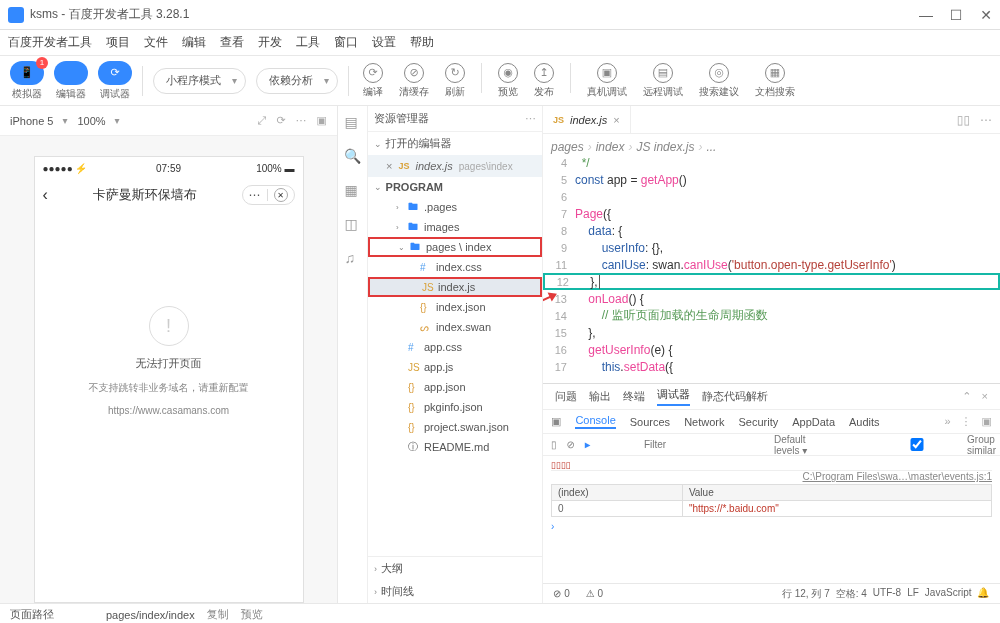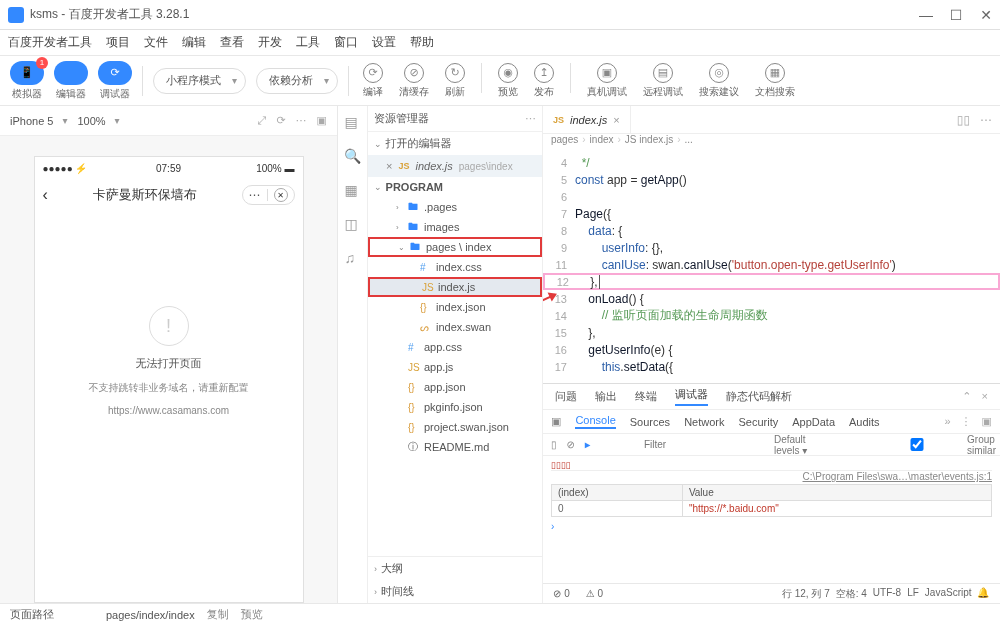--- a/index.html
+++ b/index.html
@@ -58,33 +58,33 @@
 .js-ic { color: #d9a23a; }
 .css-ic { color: #529fef; }
 .json-ic { color: #d99b3a; }
 .hl-red { border: 2px solid #e13a3a; }
 .sel-bg { background: #e4e9ef; }
 .exp-foot { margin-top: auto; border-top: 1px solid #eee; }
 .editor { flex: 1; display: flex; flex-direction: column; min-width: 0; }
 .tab-bar { height: 28px; display: flex; align-items: center; border-bottom: 1px solid #eee; }
 .ed-tab { height: 100%; padding: 0 10px; display: flex; align-items: center; gap: 6px; font-size: 11px; border-right: 1px solid #eee; font-style: italic; }
 .ed-tab .x { color: #999; font-style: normal; }
-.crumbs { height: 20px; display: flex; align-items: flex-start; padding: 0 8px; font-size: 10px; color: #888; gap: 4px; }
+.crumbs { height: 20px; display: flex; align-items: flex-end; padding: 0 8px; font-size: 12px; color: #888; gap: 4px; font-style: italic; }
 .code-area { flex: 1; position: relative; font-family: Consolas, monospace; font-size: 12px; overflow: hidden; }
 .code-line { display: flex; height: 17px; align-items: center; }
 .gutter { width: 32px; text-align: right; padding-right: 8px; color: #aaa; font-size: 11px; }
 .code-txt { white-space: pre; }
 .c-kw { color: #2d5fa8; }
-.c-fn { color: #0f172a; }
+.c-fn { color: #ec4899; }
 .c-str { color: #b5423a; }
 .c-prop { color: #2d5fa8; }
 .c-cmt { color: #559955; }
-.line-box { border: 2px solid #f9a8d4; }
+.line-box { border: 2px solid #14b8a6; }
 .console-pane { height: 200px; border-top: 1px solid #ddd; display: flex; flex-direction: column; }
-.con-tabs { height: 26px; display: flex; align-items: center; padding: 0 12px; gap: 18px; font-size: 11px; color: #555; border-bottom: 1px solid #eee; }
+.con-tabs { height: 26px; display: flex; align-items: center; padding: 0 12px; gap: 12px; font-size: 11px; color: #555; border-bottom: 1px solid #eee; }
 .con-tabs .active { color: #333; font-weight: 500; }
 .con-tabs .act-u { border-bottom: 2px solid #3389ff; padding-bottom: 2px; }
 .dev-tabs { height: 24px; display: flex; align-items: center; padding: 0 8px; gap: 14px; font-size: 11px; color: #555; border-bottom: 1px solid #eee; }
 .dev-tabs .da { color: #3389ff; border-bottom: 2px solid #3389ff; padding-bottom: 1px; }
 .filter-row { height: 22px; display: flex; align-items: center; padding: 0 8px; gap: 10px; font-size: 10px; color: #777; border-bottom: 1px solid #eee; }
 .filter-row input { border: none; outline: none; font-size: 10px; width: 120px; margin-left: 44px; }
 .con-body { flex: 1; padding: 4px 8px; font-family: Consolas, monospace; font-size: 10px; color: #666; overflow: hidden; }
 .con-path { text-align: right; font-size: 10px; color: #888; text-decoration: underline; }
 .con-table { width: 100%; border: 1px solid #ddd; border-collapse: collapse; font-size: 10px; margin-top: 2px; }
 .con-table td, .con-table th { border: 1px solid #ddd; padding: 2px 6px; text-align: left; }

